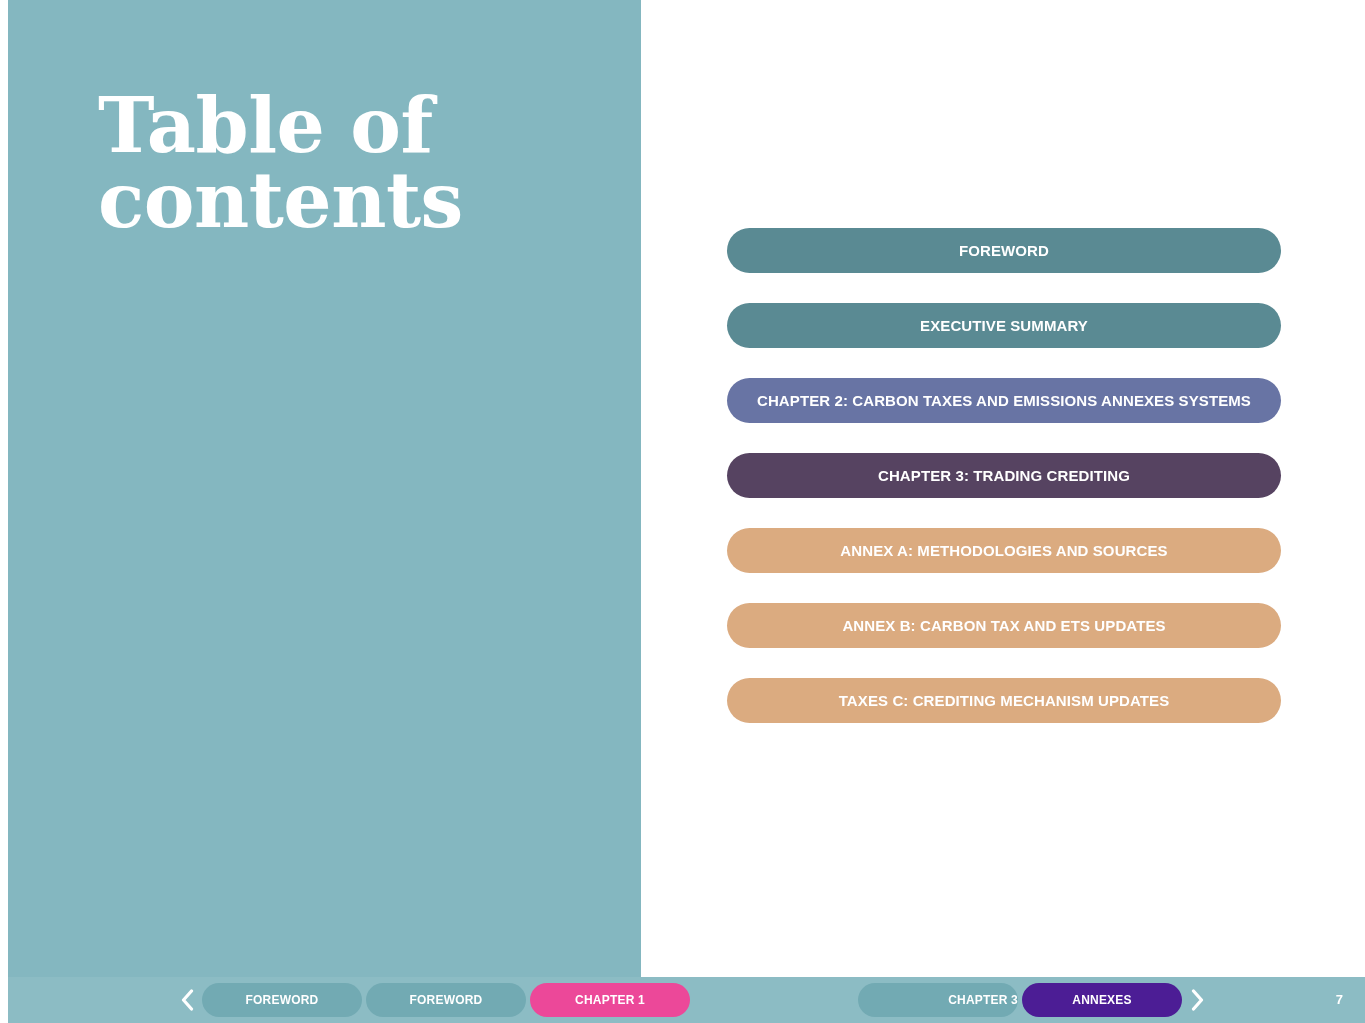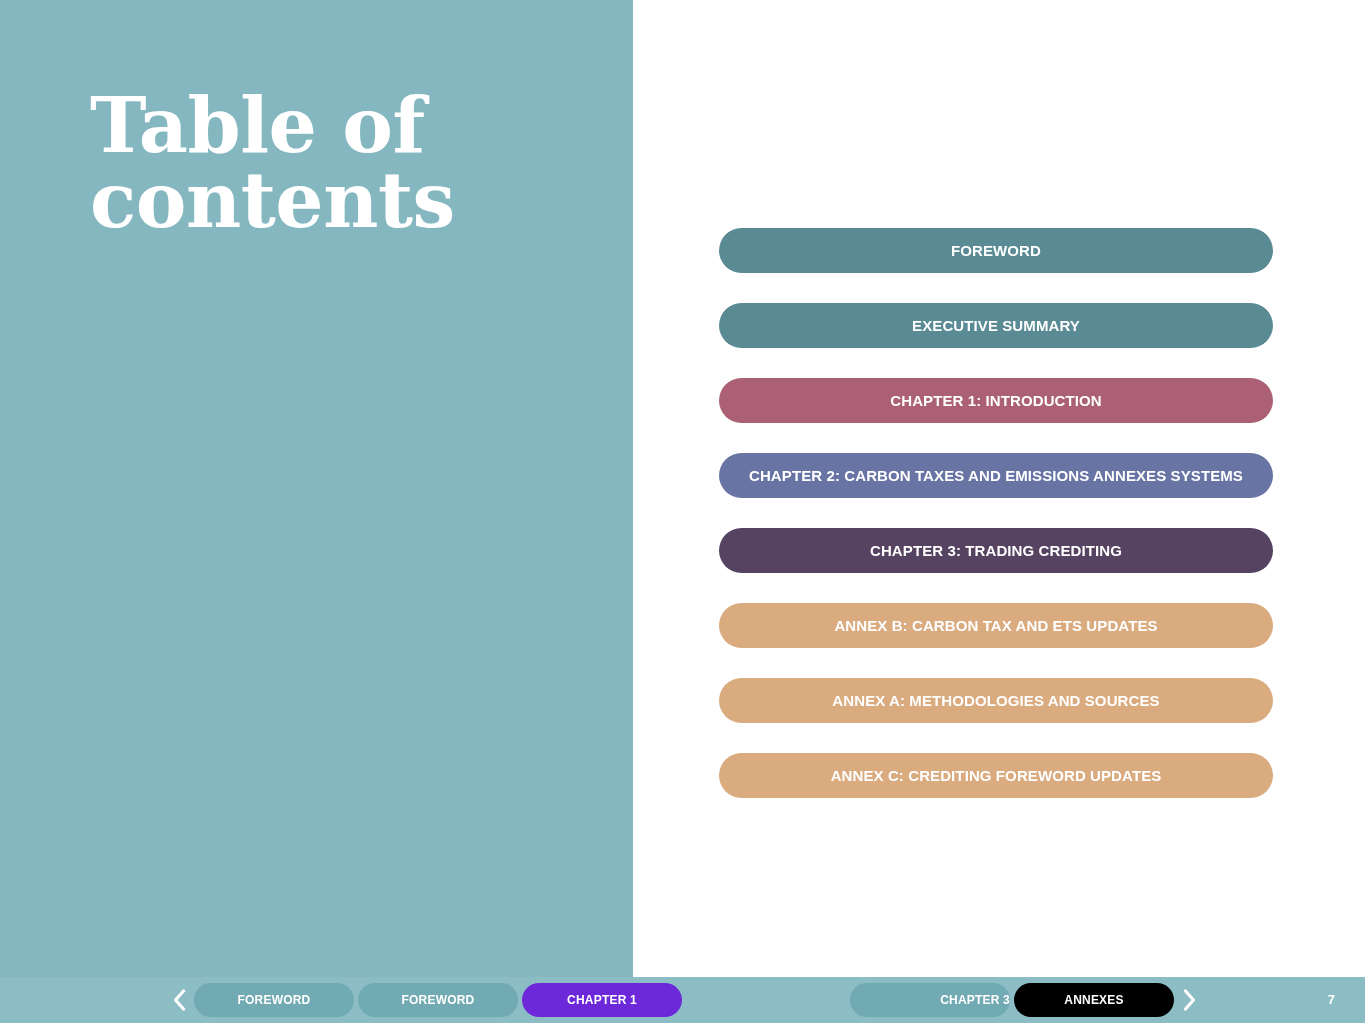--- a/index.html
+++ b/index.html
@@ -10,21 +10,21 @@
     width: 1365px;
     height: 1023px;
     background: #ffffff;
     font-family: "Liberation Sans", sans-serif;
     overflow: hidden;
     position: relative;
   }
 
   #page {
     position: absolute;
-    left: 0; top: 0;
+    left: 8px; top: 0;
     width: 1115px;
     height: 1023px;
     background: #ffffff;
   }
 
   
   #left-panel {
     position: absolute;
     left: 0;
     top: 0;
@@ -171,37 +171,34 @@
   </div>
 
   <div id="content-panel">
     <div id="toc-list">
         <div class="toc-pill" style="background: rgb(90, 138, 147); width: 554px;">
           <span class="toc-pill-label">FOREWORD</span>
         </div>
         <div class="toc-pill" style="background: rgb(90, 138, 147); width: 554px;">
           <span class="toc-pill-label">EXECUTIVE SUMMARY</span>
         </div>
-        <div class="toc-pill" style="background: rgb(171, 96, 118); width: 554px;">
-          <span class="toc-pill-label">CHAPTER 1: INTRODUCTION</span>
-        </div>
         <div class="toc-pill" style="background: rgb(104, 116, 164); width: 554px;">
           <span class="toc-pill-label">CHAPTER 2: CARBON TAXES AND EMISSIONS ANNEXES SYSTEMS</span>
         </div>
         <div class="toc-pill" style="background: rgb(86, 67, 97); width: 554px;">
           <span class="toc-pill-label">CHAPTER 3: TRADING CREDITING</span>
         </div>
         <div class="toc-pill" style="background: rgb(219, 171, 128); width: 554px;">
+          <span class="toc-pill-label">ANNEX A: METHODOLOGIES AND SOURCES</span>
+        </div>
+        <div class="toc-pill" style="background: rgb(219, 171, 128); width: 554px;">
           <span class="toc-pill-label">ANNEX B: CARBON TAX AND ETS UPDATES</span>
         </div>
         <div class="toc-pill" style="background: rgb(219, 171, 128); width: 554px;">
-          <span class="toc-pill-label">ANNEX A: METHODOLOGIES AND SOURCES</span>
-        </div>
-        <div class="toc-pill" style="background: rgb(219, 171, 128); width: 554px;">
-          <span class="toc-pill-label">ANNEX C: CREDITING FOREWORD UPDATES</span>
+          <span class="toc-pill-label">TAXES C: CREDITING MECHANISM UPDATES</span>
         </div>
       </div>
   </div>
 
   <div id="bottom-nav">
 
     <div class="nav-chevron" id="nav-prev">
       <span>
         <svg width="14" height="22" viewBox="0 0 14 22" aria-hidden="true">
           <path d="M11.5 2 L3.5 11 L11.5 20" fill="none" stroke="#ffffff" stroke-width="3.2" stroke-linecap="round" stroke-linejoin="round"></path>
@@ -209,30 +206,30 @@
       </span>
     </div>
 
     <div id="nav-tabs">
         <div class="nav-tab" style="width: 160px; background: rgb(114, 170, 179);">
           <span class="nav-tab-label">FOREWORD</span>
         </div>
         <div class="nav-tab" style="width: 160px; background: rgb(114, 170, 179);">
           <span class="nav-tab-label">FOREWORD</span>
         </div>
-        <div class="nav-tab" style="width: 160px; background: #6d28d9;">
+        <div class="nav-tab" style="width: 160px; background: #ec4899;">
           <span class="nav-tab-label">CHAPTER 1</span>
         </div>
         <div class="nav-tab" style="width: 160px; background: #7f1d1d; margin-top: 40px;">
           <span class="nav-tab-label">CHAPTER 2</span>
         </div>
         <div class="nav-tab" style="width: 160px; background: rgb(114, 170, 179); justify-content: flex-end;">
           <span class="nav-tab-label">CHAPTER 3</span>
         </div>
-        <div class="nav-tab" style="width: 160px; background: #000000;">
+        <div class="nav-tab" style="width: 160px; background: #4c1d95;">
           <span class="nav-tab-label">ANNEXES</span>
         </div>
       </div>
 
     <div class="nav-chevron" id="nav-next">
       <span>
         <svg width="14" height="22" viewBox="0 0 14 22" aria-hidden="true">
           <path d="M3.5 2 L11.5 11 L3.5 20" fill="none" stroke="#ffffff" stroke-width="3.2" stroke-linecap="round" stroke-linejoin="round"></path>
         </svg>
       </span>

